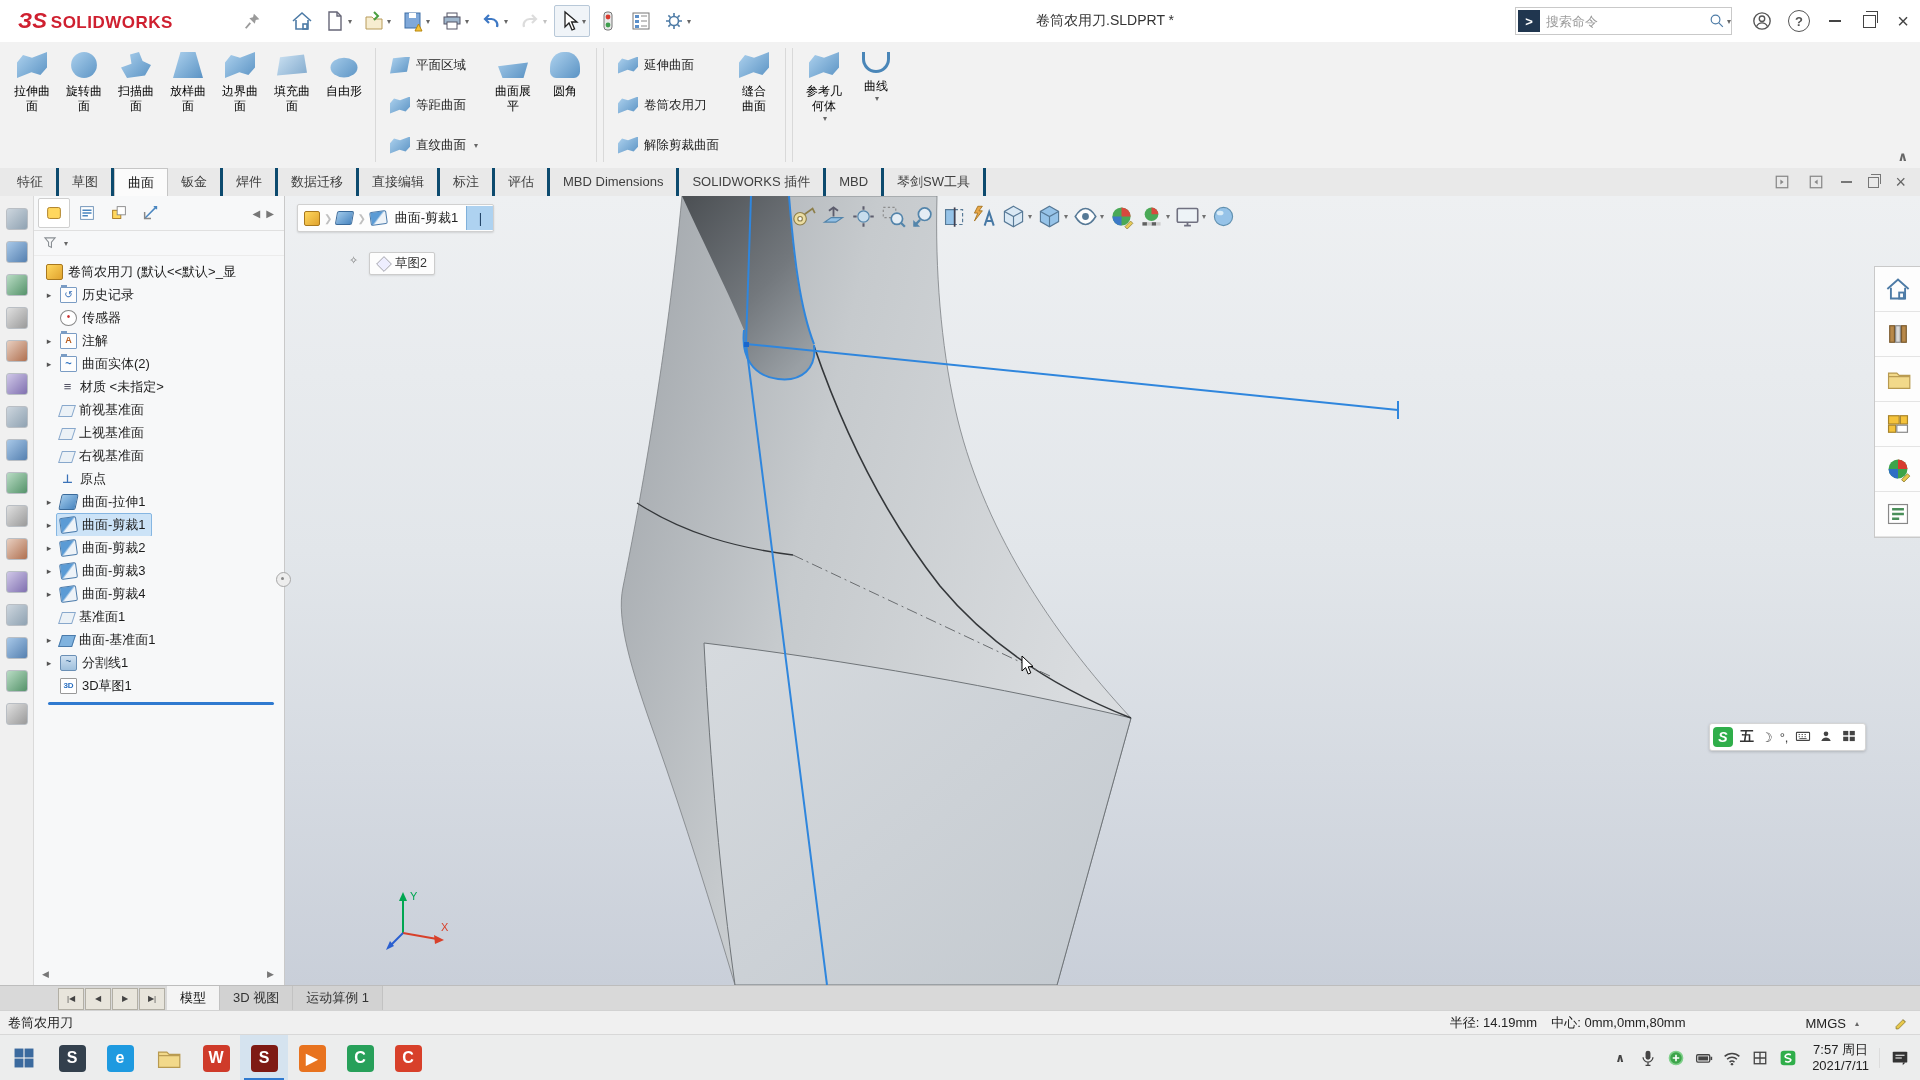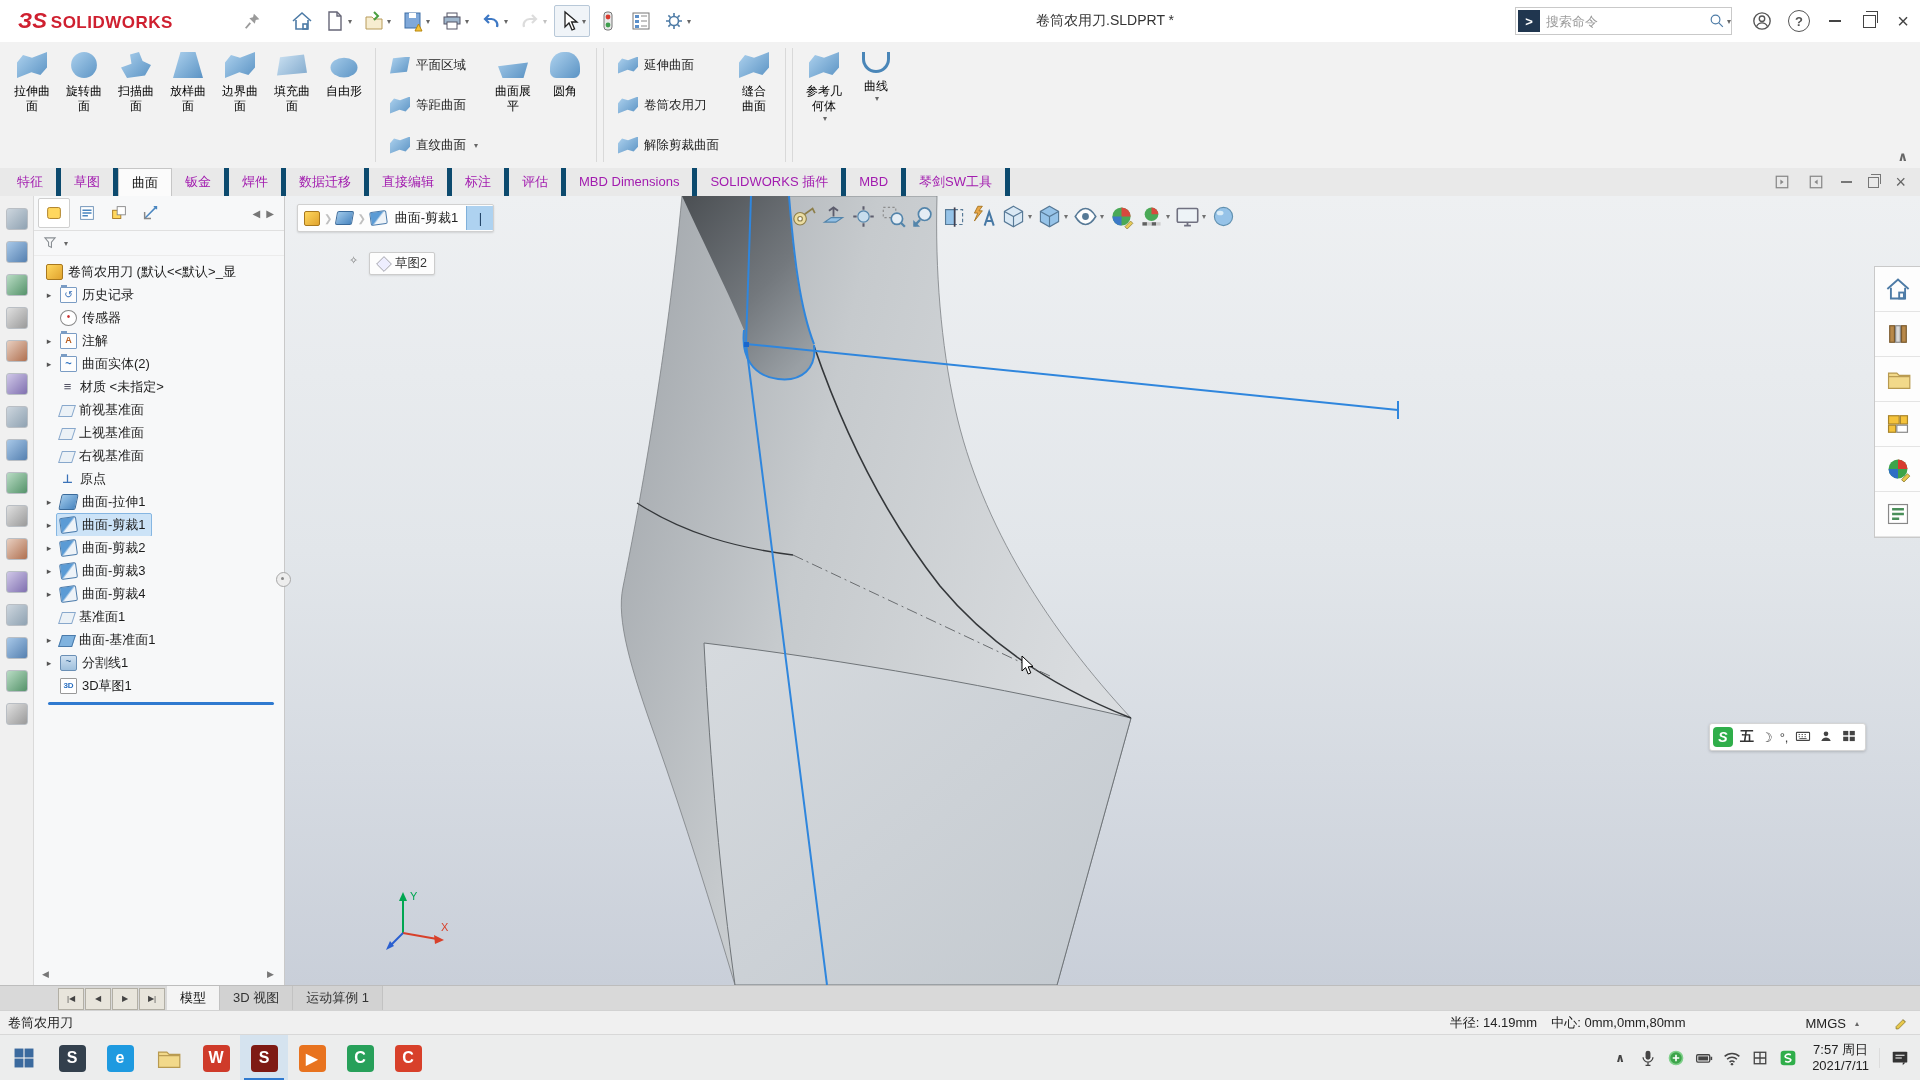--- a/index.html
+++ b/index.html
@@ -53,21 +53,21 @@
   .surf-freeform{clip-path:ellipse(45% 38% at 50% 60%);}
   .surf-planar{clip-path:polygon(15% 10%,100% 0,85% 90%,0 100%);}
   .surf-flatten{clip-path:polygon(0 55%,100% 40%,85% 100%,15% 100%);}
   .surf-fillet{clip-path:none;border-radius:45% 45% 20% 20%/60% 60% 25% 25%;}
   .curves{clip-path:none;background:transparent;border:3px solid #4a86b8;border-top:none;border-radius:0 0 14px 14px;width:22px;height:18px;}
   .rchev{position:absolute;right:12px;bottom:4px;color:#666;font-size:13px;font-weight:bold;}
 
   
   #cmdtabs{position:absolute;left:0;top:168px;width:1920px;height:28px;background:#e9e9e9;display:flex;align-items:flex-end;border-bottom:1px solid #cfcfcf;}
   #tabs{display:flex;height:28px;margin-left:4px;}
-  .tab{padding:0 13px;line-height:27px;font-size:13px;color:#a21caf;border-right:5px solid #0c4a6e;white-space:nowrap;cursor:default;}
+  .tab{padding:0 13px;line-height:27px;font-size:13px;color:#404040;border-right:3px solid #0c4a6e;white-space:nowrap;cursor:default;}
   .tab.active{background:#fbfbfb;border:1px solid #c6c6c6;border-bottom:none;color:#111;}
   #docwin{margin-left:auto;display:flex;align-items:center;gap:16px;margin-right:14px;height:100%;}
   #docwin .icsvg{width:18px;height:18px;}
   .dwc{color:#555;font-size:14px;display:flex;align-items:center;}
   .dwbar{width:11px;height:2px;background:#777;display:block;}
   .dwrest{position:relative;width:9px;height:9px;border:1.5px solid #777;display:block;}
   .dwrest::before{content:"";position:absolute;left:2px;top:-4px;width:9px;height:9px;border:1.5px solid #777;border-bottom:none;border-left:none;}
 
   
   #main{position:absolute;left:0;top:196px;width:1920px;height:789px;display:flex;}

